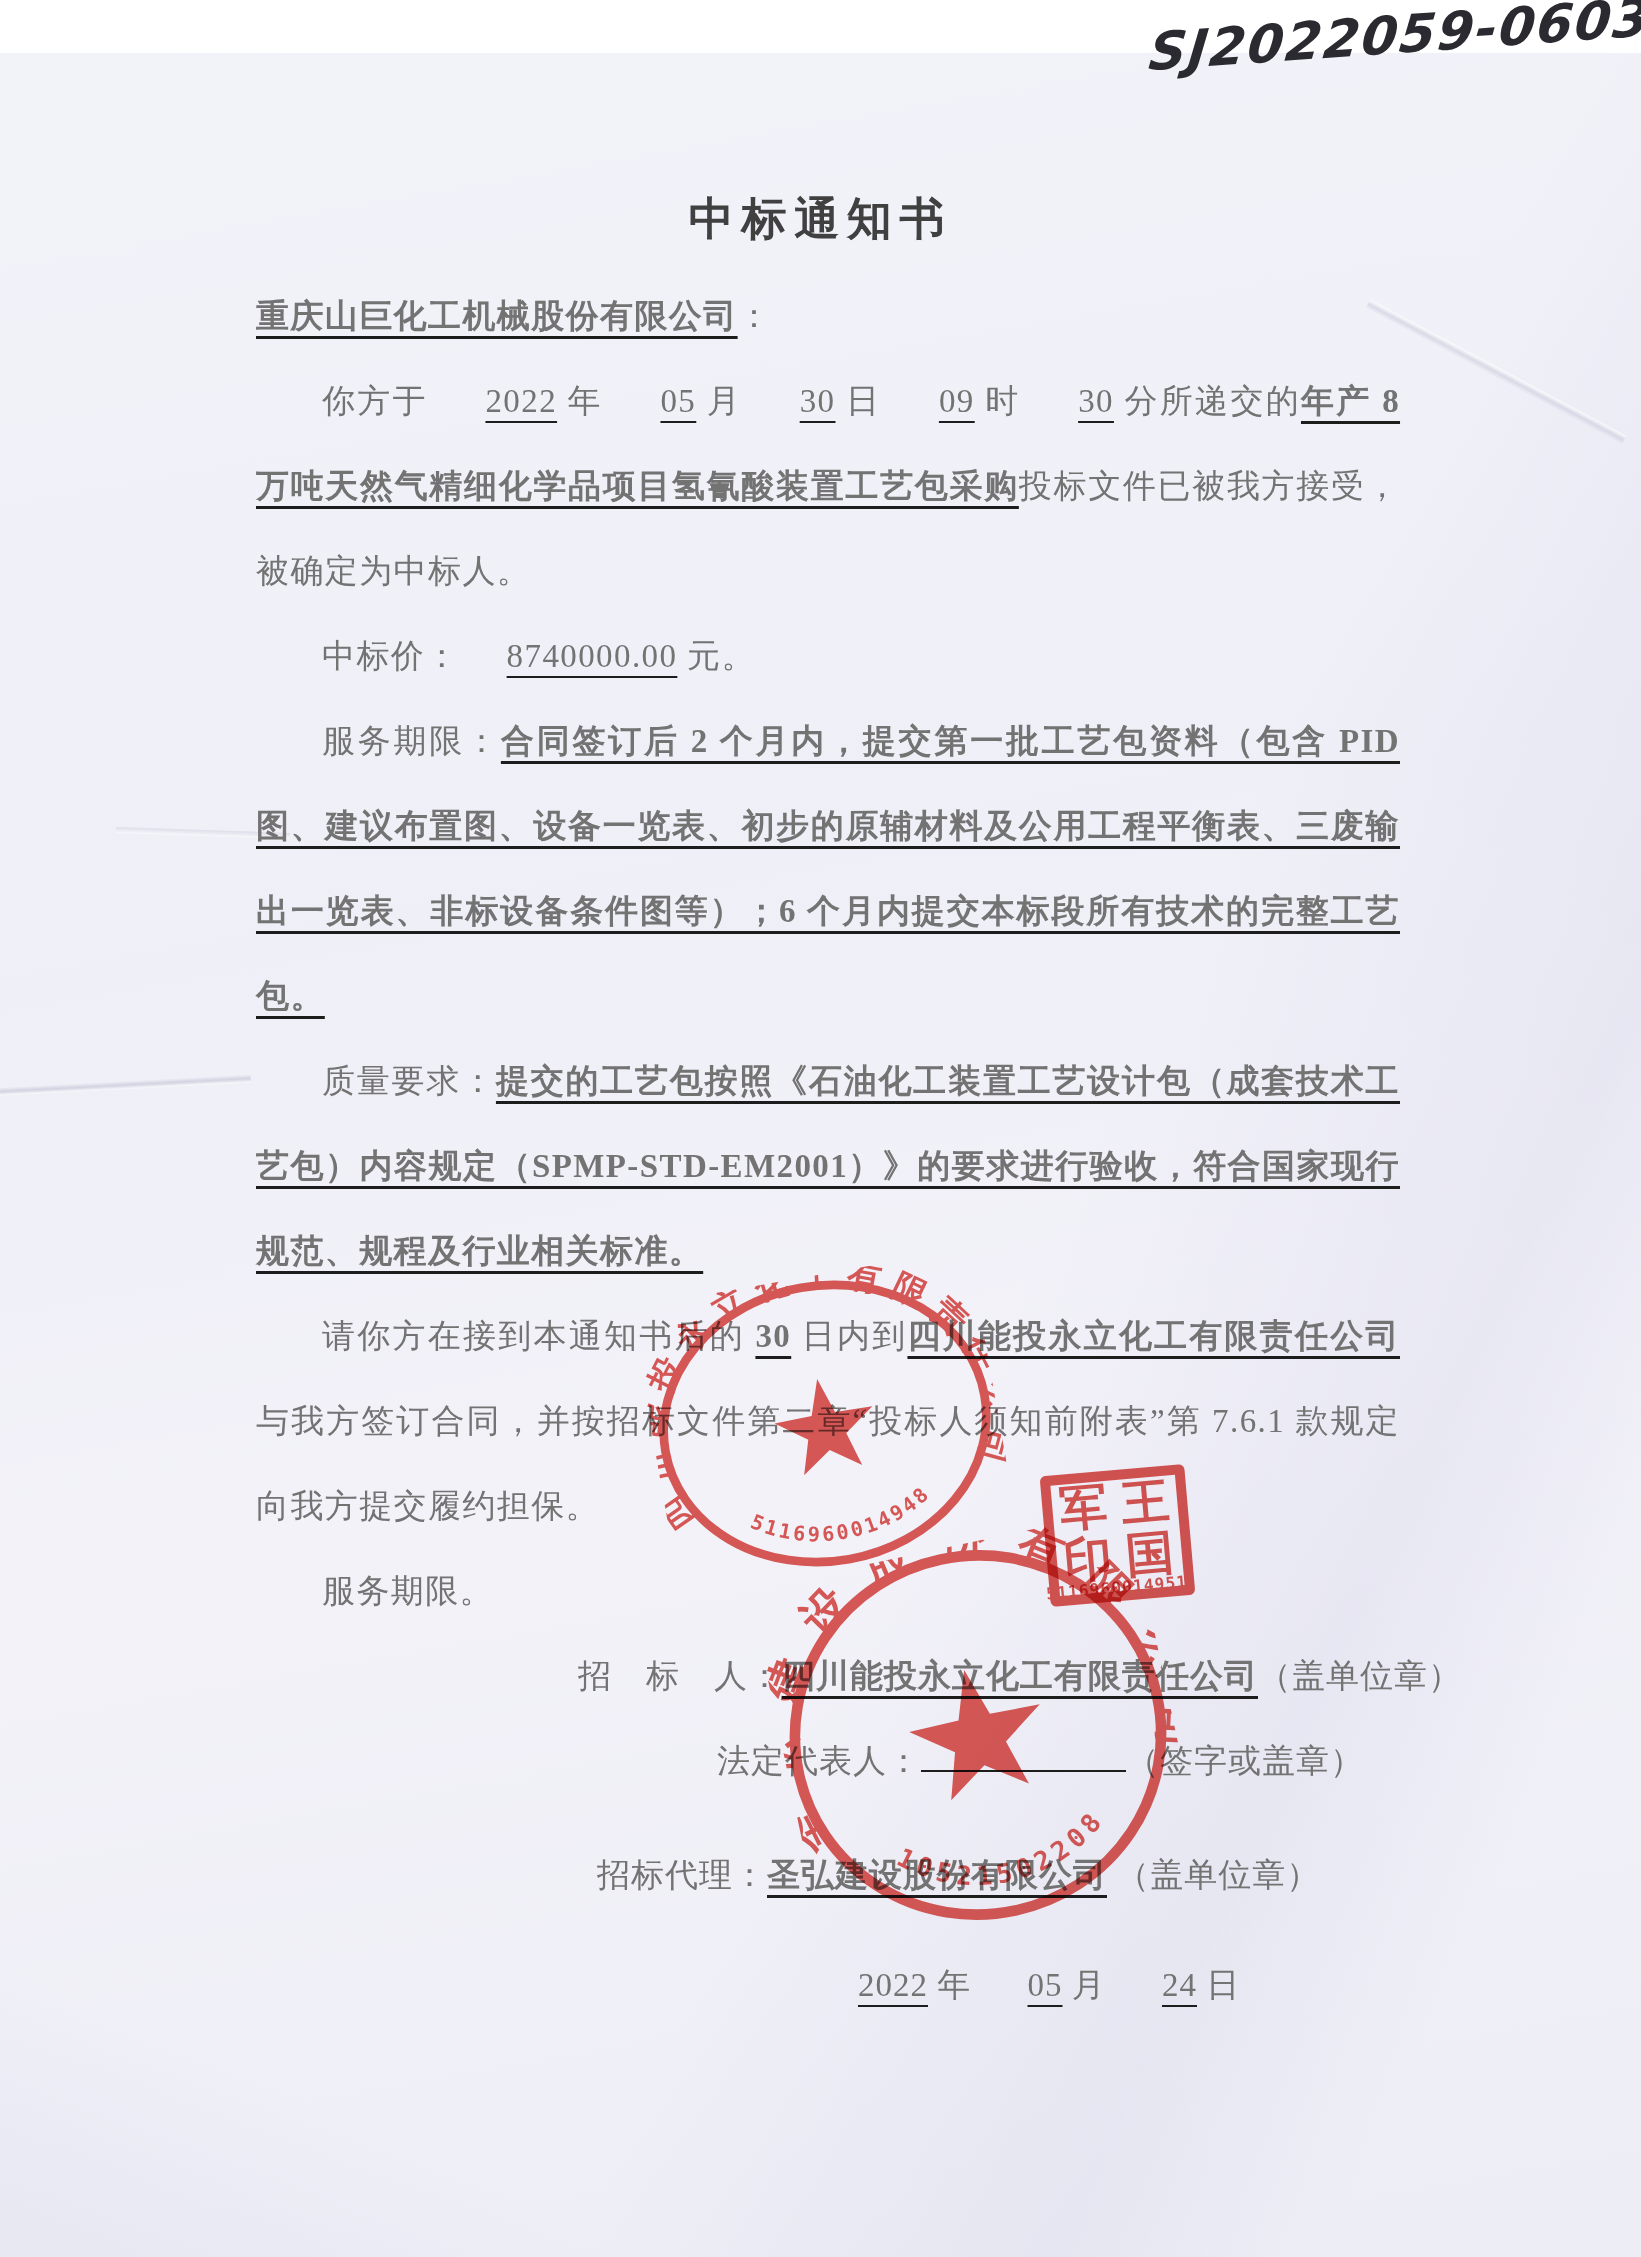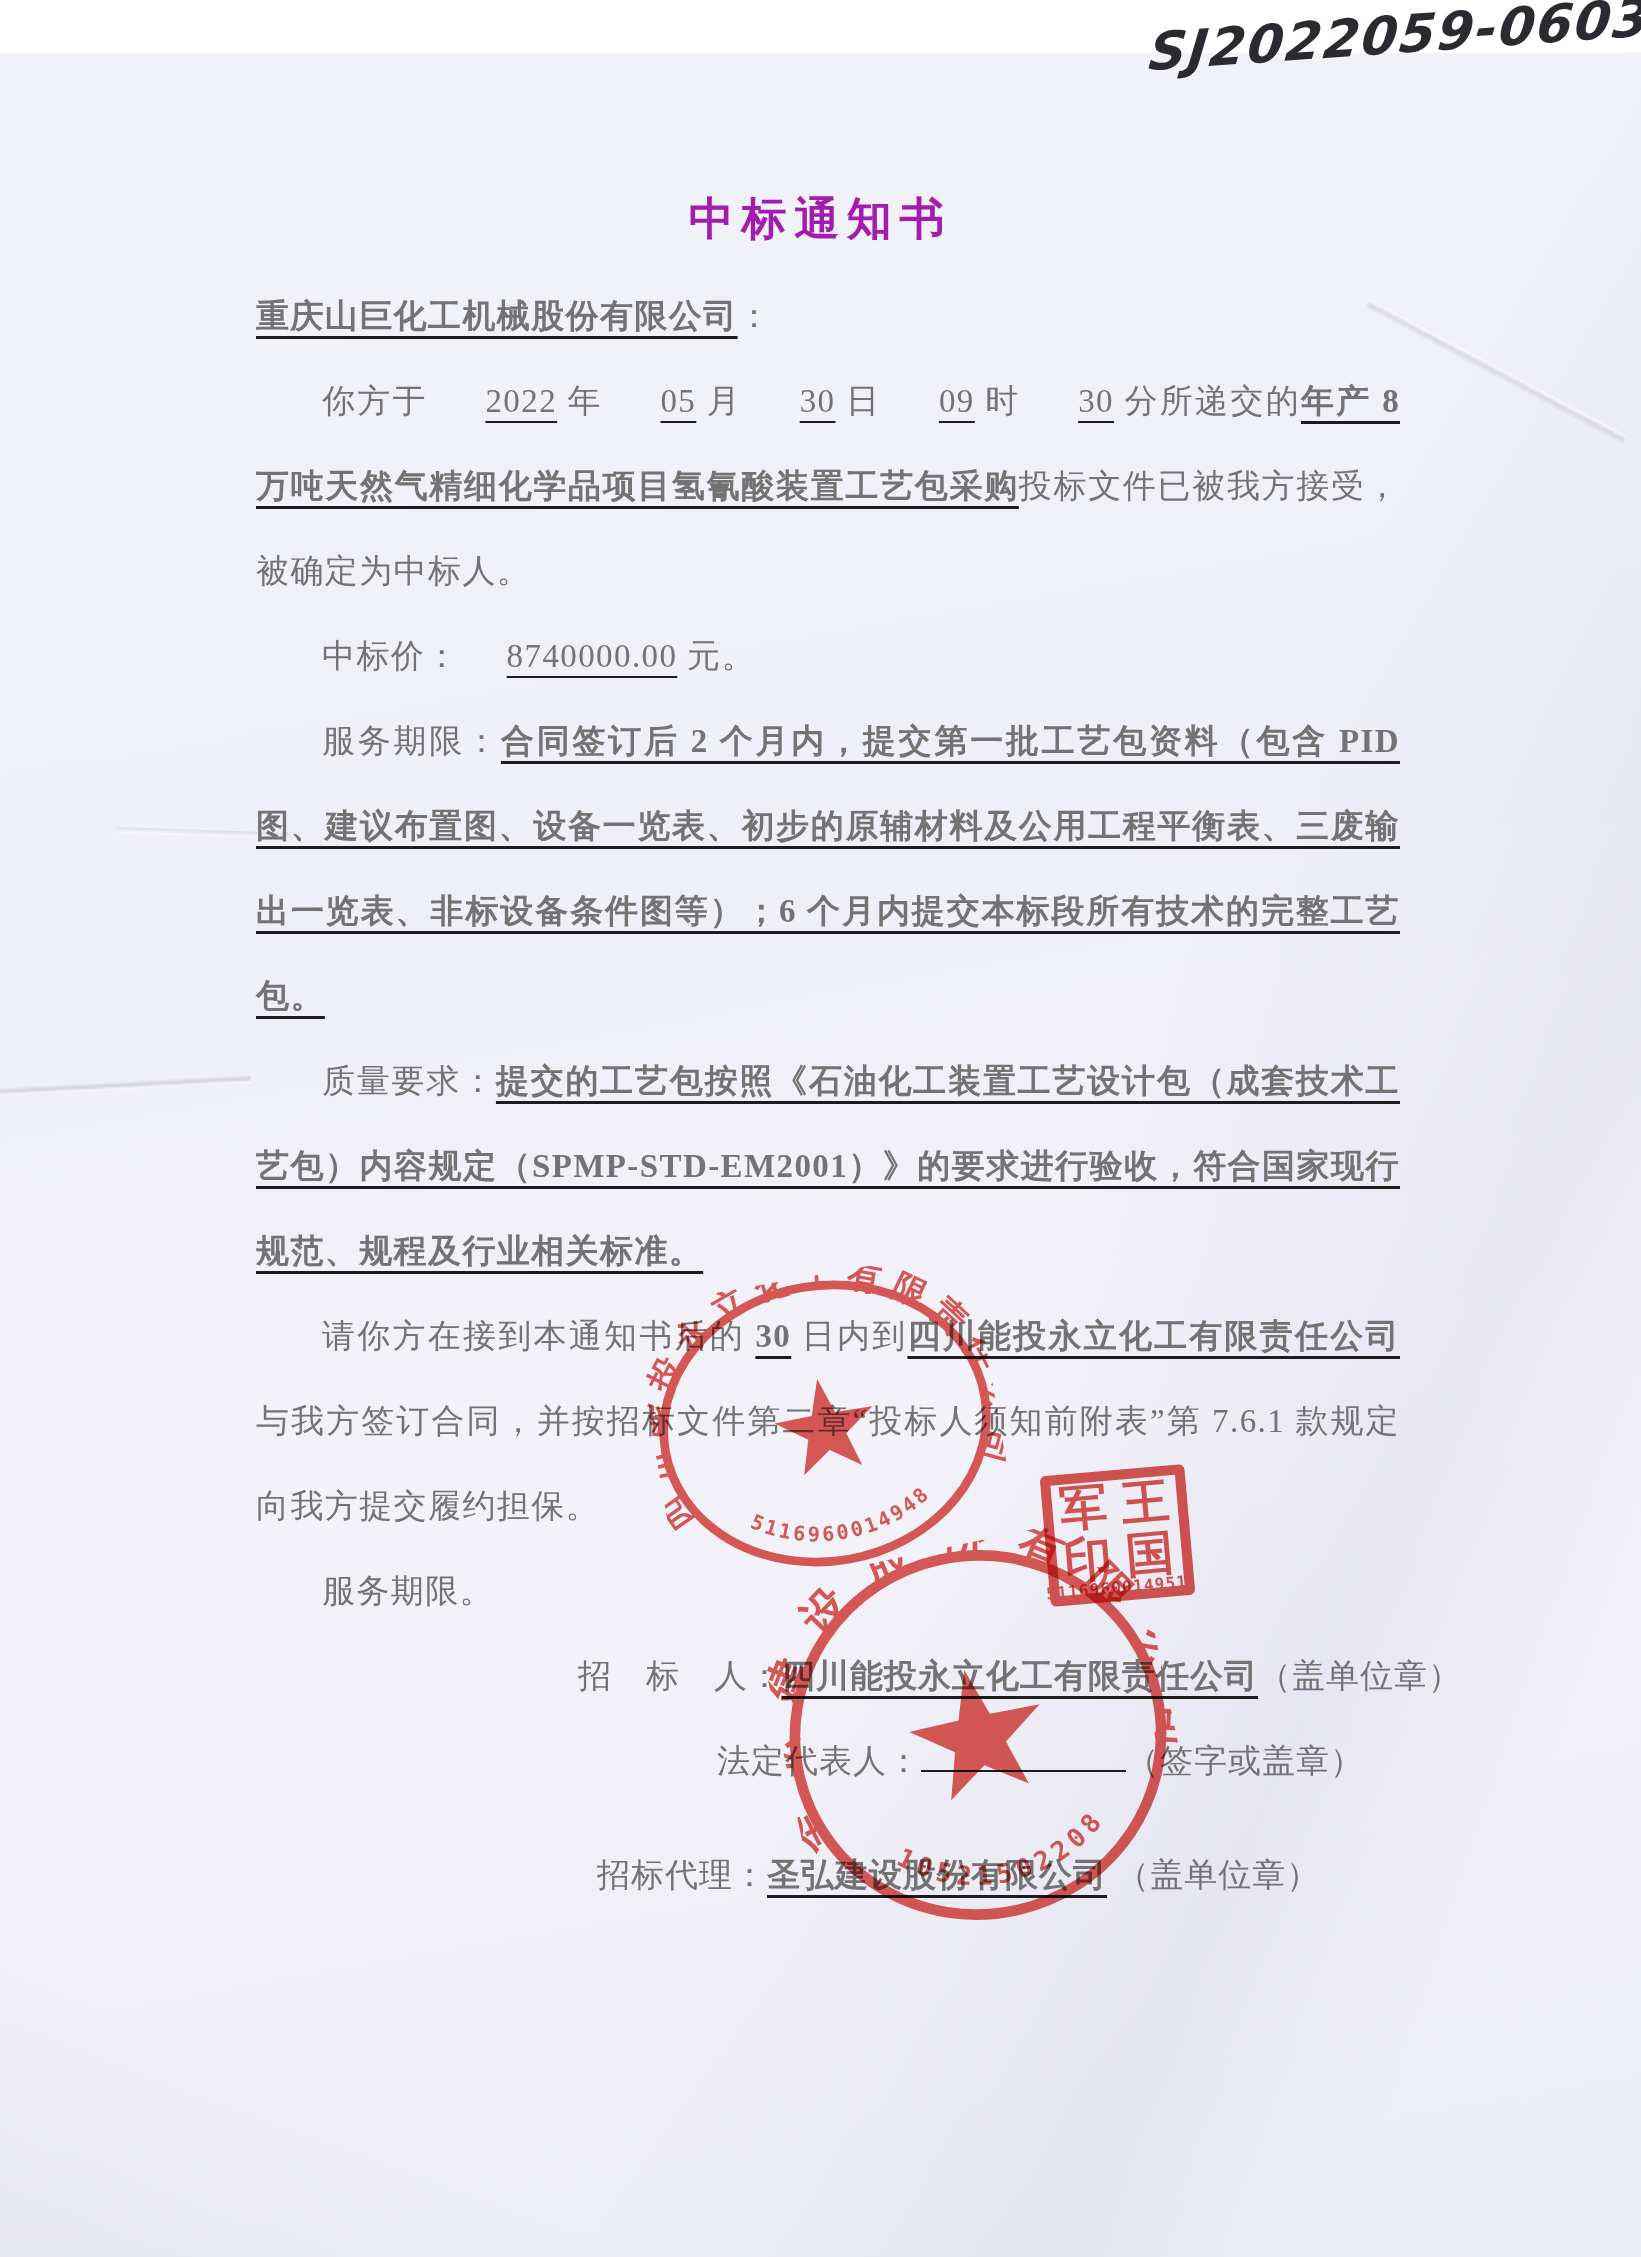--- a/index.html
+++ b/index.html
@@ -26,21 +26,21 @@
   .handwriting{
     position:absolute;left:1149px;top:7.7px;width:406px;
     font-family:"DejaVu Sans",cursive;
     font-size:52px;font-style:italic;font-weight:600;color:#2a2a30;
     transform:rotate(-4deg) skewX(-10deg);
     letter-spacing:1.9px;white-space:nowrap;
   }
 
   .doc-title{
     position:absolute;left:0;top:189px;width:1641px;text-align:center;
-    font-size:45px;font-weight:700;letter-spacing:7.7px;color:#a21caf;
+    font-size:45px;font-weight:700;letter-spacing:7.7px;color:#404040;
   }
 
   .content{
     position:absolute;left:256px;top:274px;width:1144px;
     font-size:33px;line-height:85px;letter-spacing:1.4px;
     text-align:justify;color:#737373;
   }
   .content p{margin:0;}
   .indent{text-indent:2em;}
   .u{
@@ -116,20 +116,21 @@
   <p class="indent"><span>请你方在接到本通知书后的 </span><span class="bu">30</span><span> 日内到</span><span class="bu">四川能投永立化工有限责任公司</span><span>与我方签订合同，并按招标文件第二章“投标人须知前附表”第 7.6.1 款规定向我方提交履约担保。</span></p>
 
   <p class="indent">服务期限。</p>
 
   <div class="sig-row sig-bidder"><span>招　标　人：</span><span class="bu">四川能投永立化工有限责任公司</span><span>（盖单位章）</span></div>
 
   <div class="sig-row sig-legal"><span>法定代表人：</span><span class="blank-line"></span><span>（签字或盖章）</span></div>
 
   <div class="sig-row sig-agent"><span>招标代理：</span><span class="bu">圣弘建设股份有限公司</span><span> </span><span>（盖单位章）</span></div>
 
+  <div class="sig-row sig-date"><span class="u">2022</span><span> 年 </span><span class="u">05</span><span> 月 </span><span class="u">24</span><span> 日</span></div>
 
 </div>
 
 <div class="stamp stamp-round1">
   <svg width="344" height="295" viewBox="0 0 356 306">
     <ellipse cx="178" cy="153" rx="168" ry="143" fill="none" stroke="#dc4540" stroke-width="9"></ellipse>
     <path id="arcTop1" d="M 48 245 A 168 143 0 1 1 308 245" fill="none"></path>
     <path id="arcBot1" d="M 85 247 A 148 123 0 0 0 271 247" fill="none"></path>
     <text font-family="'DejaVu Sans','Liberation Sans',sans-serif" font-size="35" font-weight="700" fill="#dc4540" letter-spacing="11">
       <textPath href="#arcTop1" startOffset="50%" text-anchor="middle">四川能投永立化工有限责任公司</textPath>

